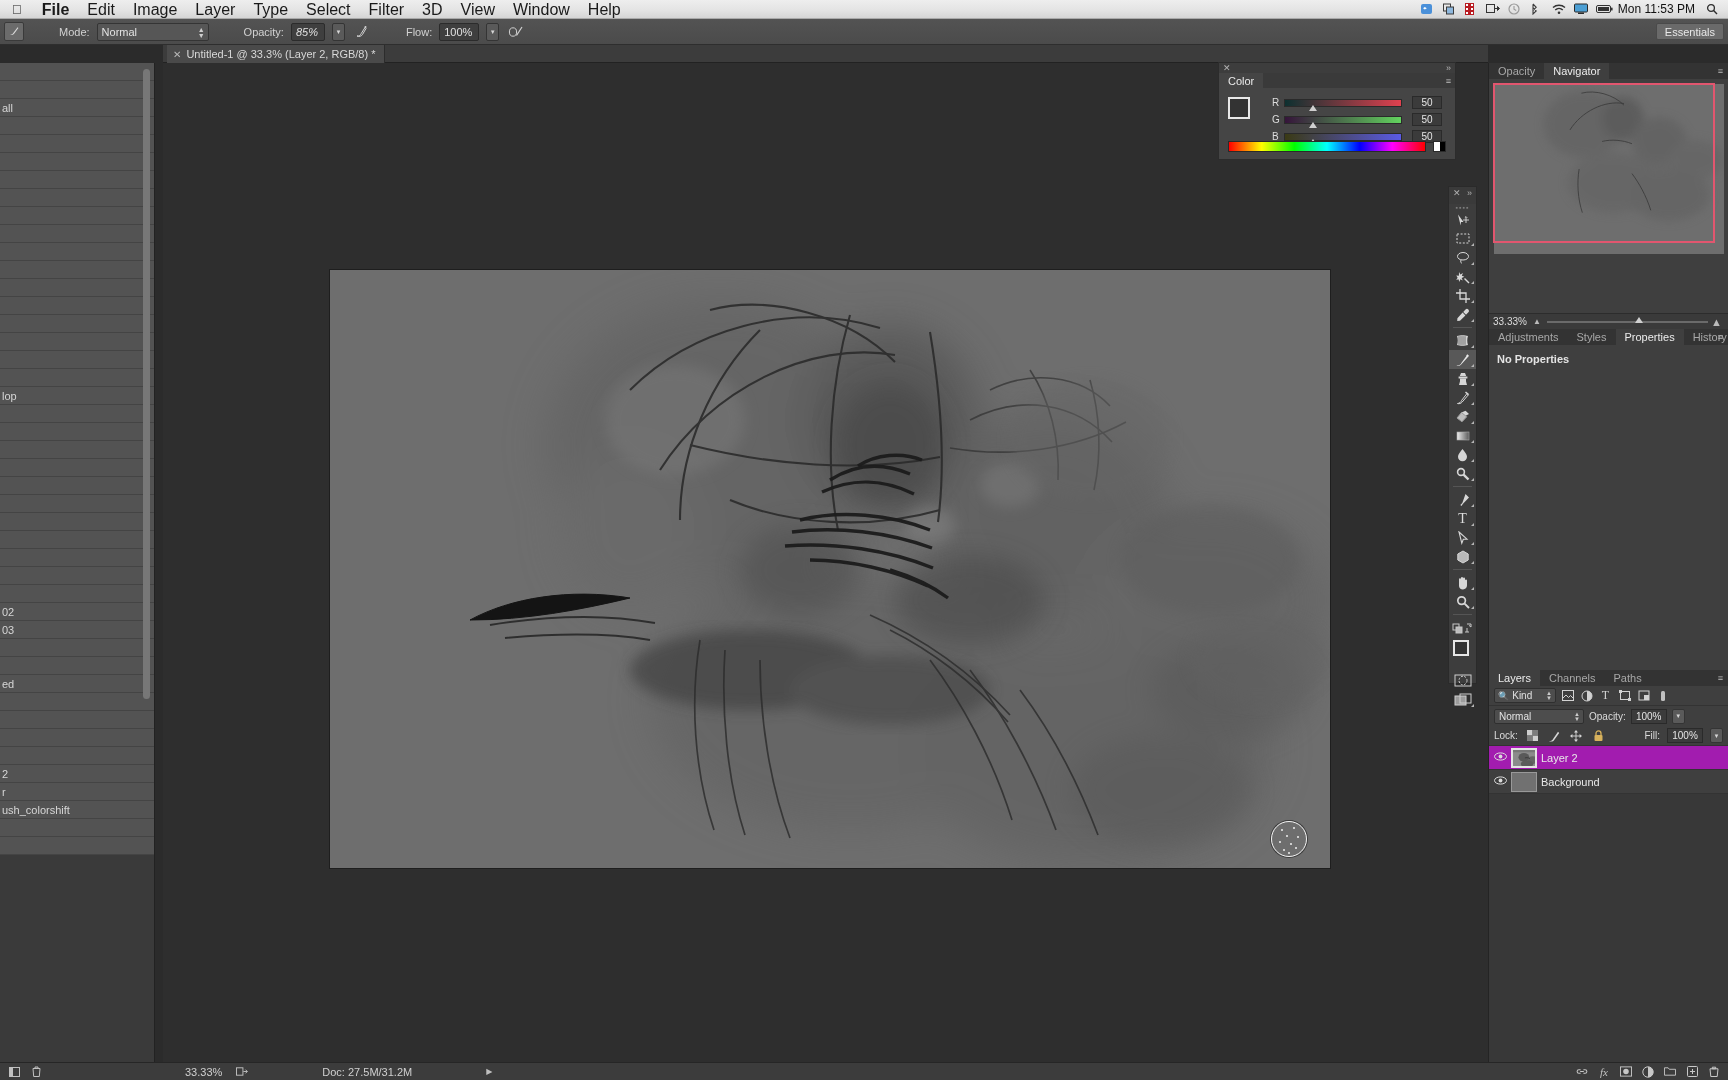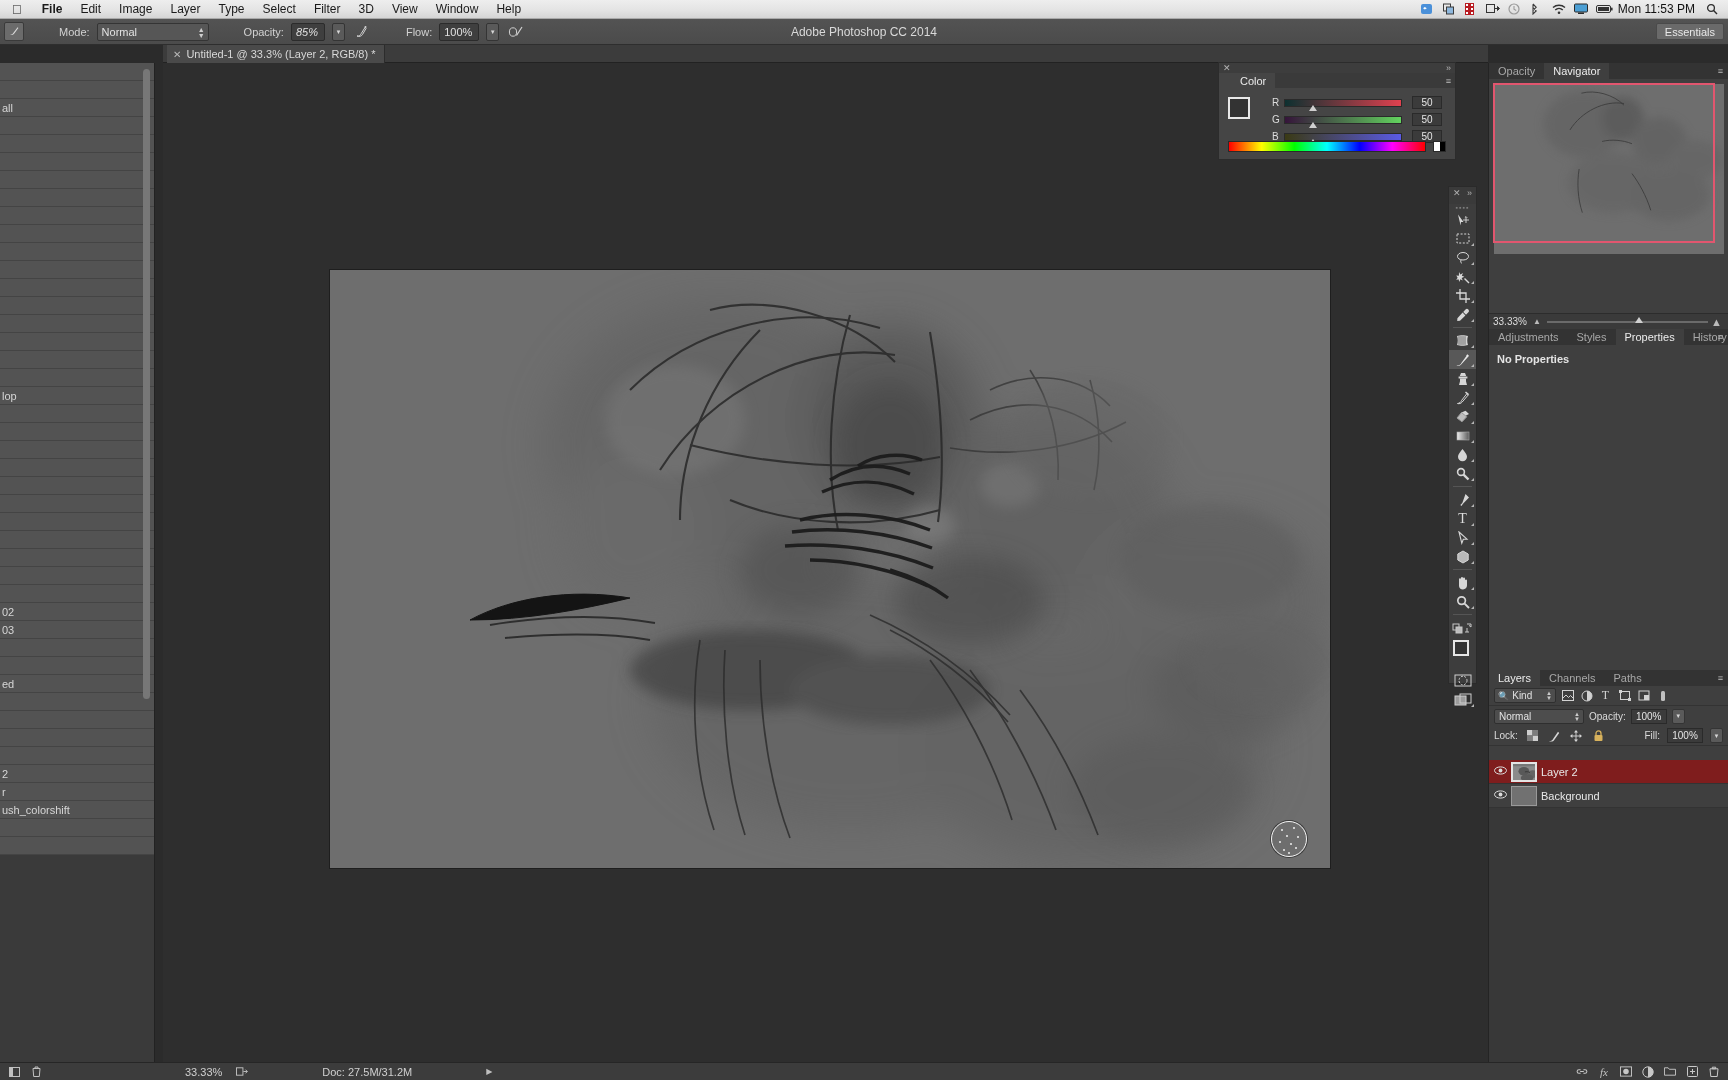--- a/index.html
+++ b/index.html
@@ -14,21 +14,21 @@
 
   
   .macbar {
     position:absolute; left:0; top:0; width:1728px; height:19px;
     background:linear-gradient(to bottom,#eeeeee 0%,#e4e4e4 55%,#d5d5d5 100%);
     border-bottom:1px solid #a9a9a9;
     display:flex; align-items:center;
     color:#1a1a1a; font-size:12px;
   }
   .apple { padding:0 11px 0 12px; font-size:13px; line-height:1; }
-  .macbar .mi { padding:0 9px; line-height:19px; font-size:12px; cursor:default; }
+  .macbar .mi { padding:0 9px; line-height:19px; font-size:16px; cursor:default; }
   .macbar .mi.bold { font-weight:bold; }
   .macbar .spacer { flex:1; }
   .macbar .right { display:flex; align-items:center; gap:9px; padding-right:9px; }
   .macbar .ricon { width:13px; height:12px; display:inline-block; position:relative; }
   .clocktxt { font-size:12px; color:#111; padding-right:2px; }
 
   
   .optbar {
     position:absolute; left:0; top:19px; width:1728px; height:26px;
     background:linear-gradient(to bottom,#535353 0%,#4b4b4b 100%);
@@ -112,21 +112,21 @@
   
   .colorpanel {
     position:absolute; left:1218px; top:62px; width:238px; height:98px;
     background:#454545; border:1px solid #2c2c2c;
   }
   .panelgrip {
     height:10px; background:#3d3d3d; position:relative;
   }
   .panelgrip .closex { position:absolute; left:4px; top:0px; font-size:9px; color:#b4b4b4; line-height:10px;}
   .panelgrip .expand { position:absolute; right:4px; top:0px; font-size:9px; color:#b4b4b4; line-height:10px;}
-  .paneltabs { height:15px; background:#3a3a3a; display:flex; align-items:flex-end; position:relative;margin-left:12px;}
+  .paneltabs { height:15px; background:#3a3a3a; display:flex; align-items:flex-end; position:relative;}
   .ptab {
     height:15px; padding:0 9px; display:flex; align-items:center;
     font-size:11px; color:#a6a6a6; background:#3a3a3a;
   }
   .ptab.active { background:#454545; color:#eaeaea; }
   .pmenu { position:absolute; right:4px; top:3px; font-size:9px; color:#c0c0c0;}
   .colorbody { position:relative; height:73px; padding:5px 6px 0 7px; }
   .swatchfg {
     position:absolute; left:9px; top:9px; width:22px; height:22px;
     background:#333; border:2px solid #e8e8e8;
@@ -225,21 +225,21 @@
   .blendbox .ar{position:absolute;right:3px;top:2px;font-size:6px;line-height:5px;color:#ccc;}
   .opval {
     width:36px;height:15px;background:#3b3b3b;border:1px solid #2a2a2a;color:#e4e4e4;
     font-size:10px;display:flex;align-items:center;justify-content:center;
   }
   .llock { height:20px; display:flex; align-items:center; gap:7px; padding:0 5px; border-bottom:1px solid #333; }
   .layerrow {
     height:24px; display:flex; align-items:center; gap:4px; padding:0 4px;
     border-bottom:1px solid #333; position:relative;
   }
-  .layerrow.selected { background:#7f1d1d;margin-top:14px; }
+  .layerrow.selected { background:#a21caf; }
   .eye { width:14px; text-align:center; font-size:10px; color:#d2d2d2; }
   .lthumb { width:26px; height:20px; border:1px solid #999; background:#777; overflow:hidden; position:relative;}
   .lthumb.outline { border:2px solid #e4e4e4; }
   .lname { font-size:11px; color:#e8e8e8; }
 
   
   .statusbar {
     position:absolute; left:163px; bottom:0; width:1325px; height:18px;
     background:#3c3c3c; border-top:1px solid #262626;
     display:flex; align-items:center; gap:14px; padding-left:22px;
@@ -340,23 +340,20 @@
       <span class="clocktxt">Mon 11:53 PM</span>
       <span class="ricon">
         <svg width="12" height="12" viewBox="0 0 12 12">
             <circle cx="5" cy="5" r="3.4" fill="none" stroke="#2e2e2e" stroke-width="1.3"></circle>
             <path d="M7.6 7.6L11 11" stroke="#2e2e2e" stroke-width="1.4"></path>
           </svg>
       </span>
     </span>
   </div>
 
-  <div style="position:absolute;left:0;top:19px;width:1728px;height:26px;pointer-events:none;z-index:5;display:flex;align-items:center;justify-content:center;">
-    <span style="font-size:12px;color:#d9d9d9;">Adobe Photoshop CC 2014</span>
-  </div>
 
   <div class="optbar">
     <div class="toolpreset">
       <span class="brushglyph">
         <svg width="12" height="12" viewBox="0 0 12 12">
             <path d="M2 9.5c1.5 .4 3-.5 3.6-2L9.6 2.2 10.4 3 6.3 8.4C5.2 9.9 3.4 10.3 2 9.5z" fill="#d8d8d8"></path>
           </svg>
       </span>
     </div>
     <span class="optlabel">Mode:</span>

